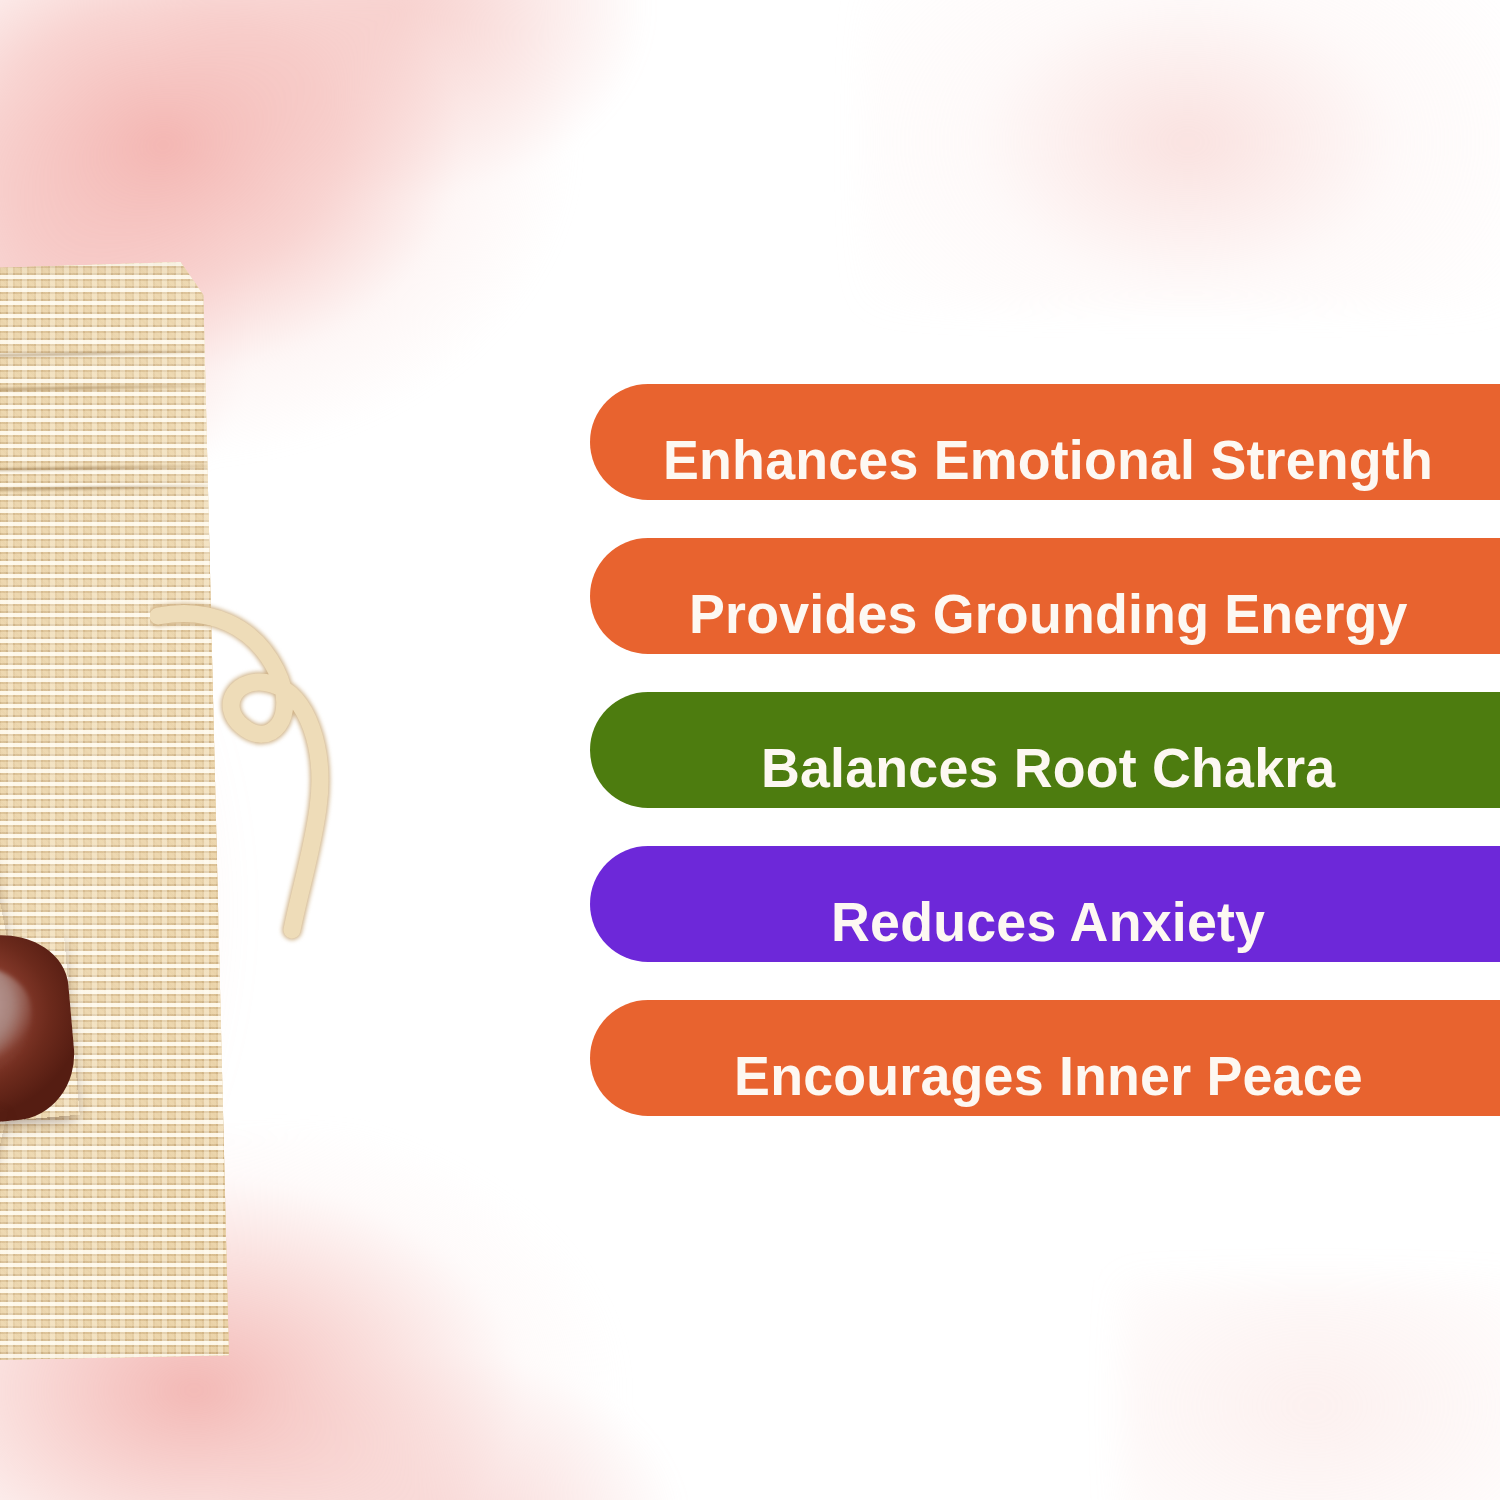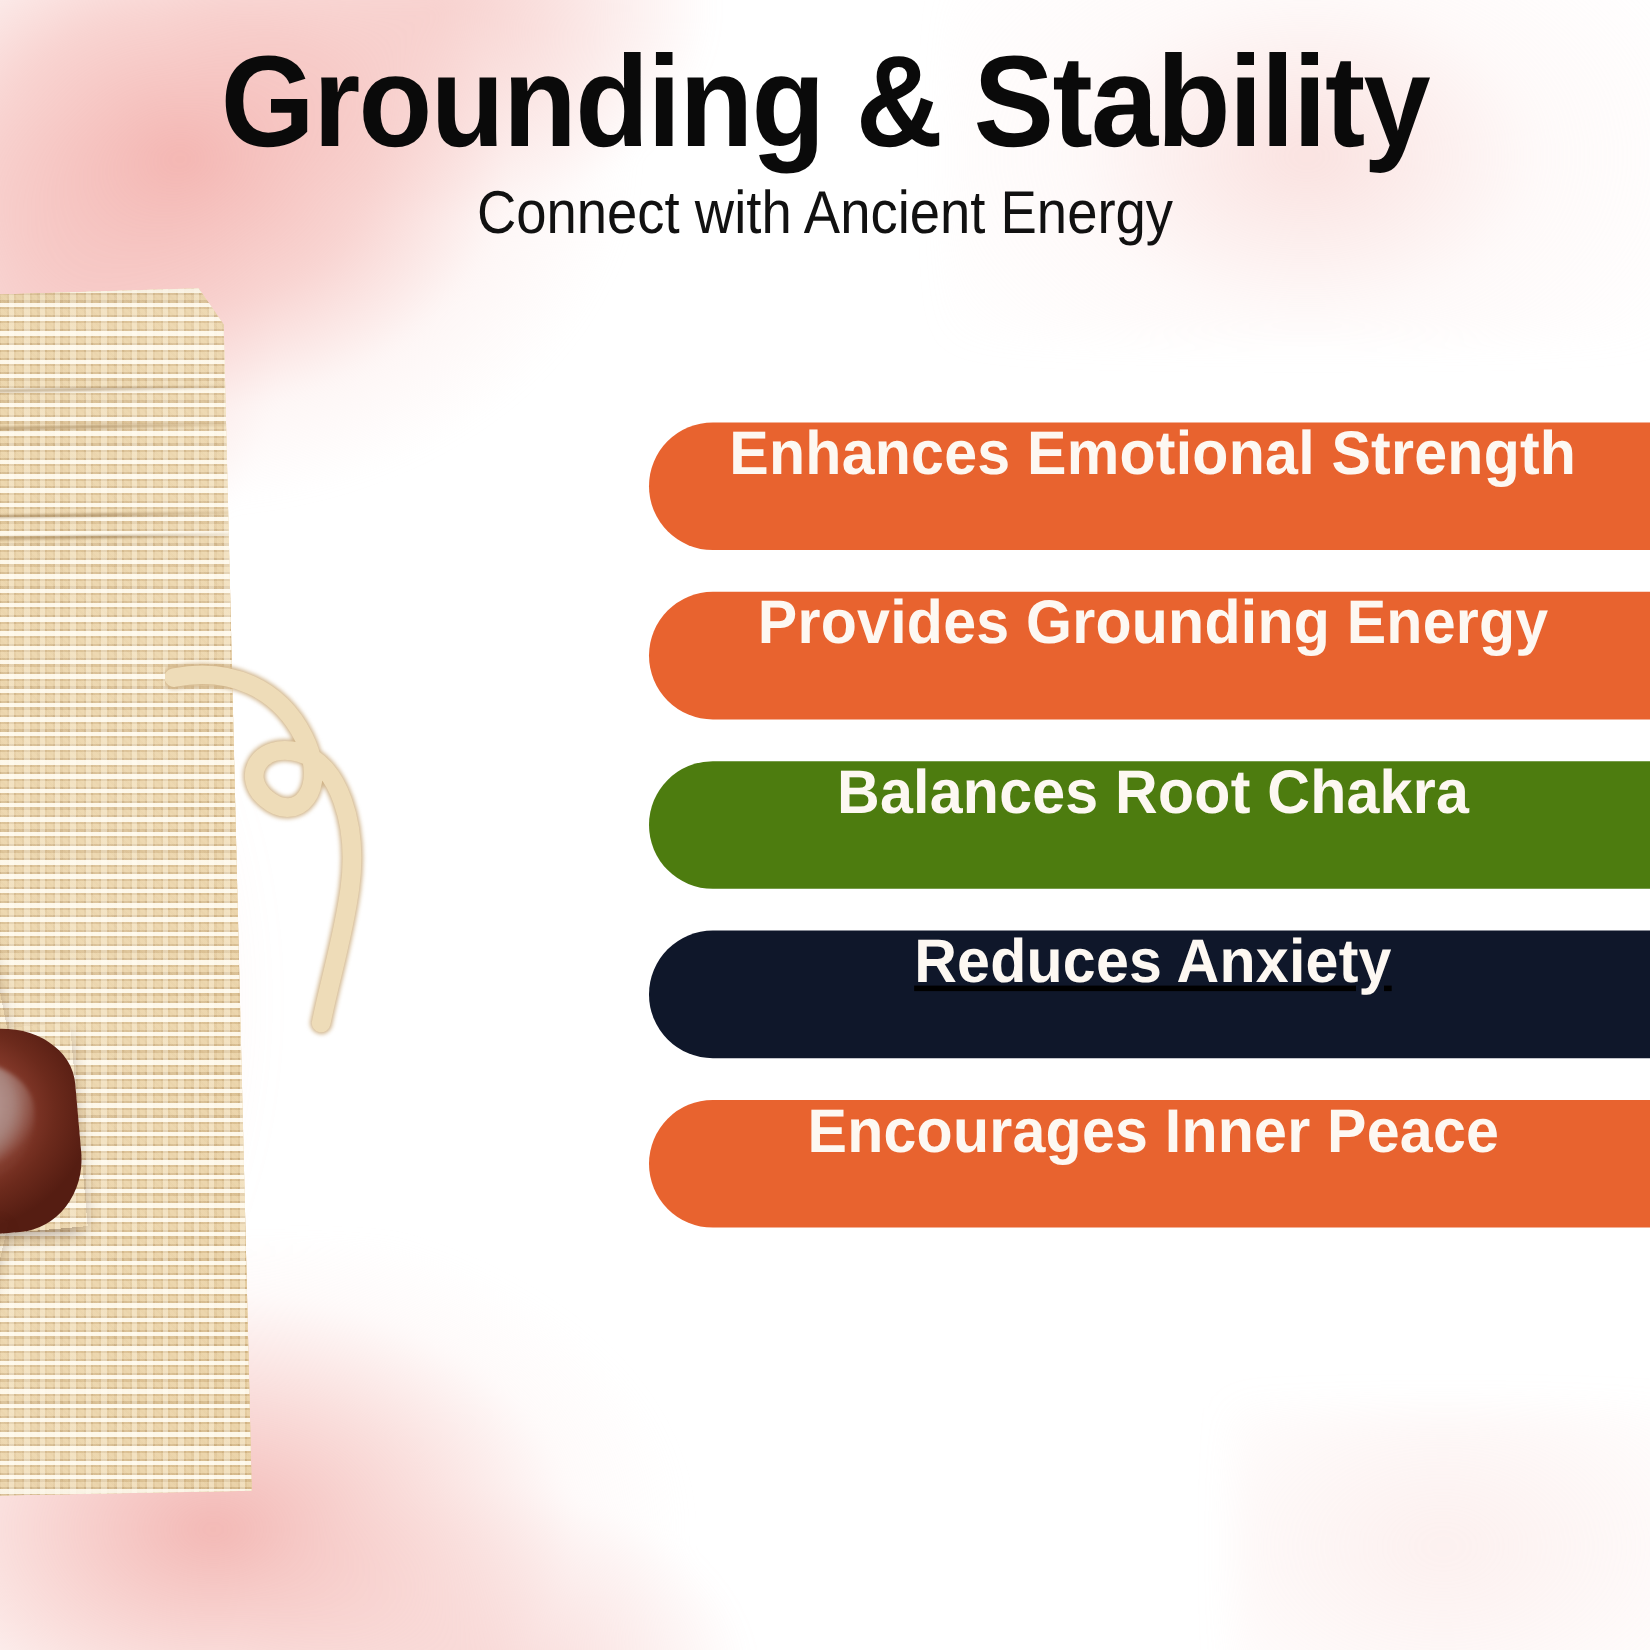--- a/index.html
+++ b/index.html
@@ -191,24 +191,24 @@
     width: 930px;
     z-index: 45;
   }
   .pill {
     position: relative;
     height: 116px;
     width: 910px;
     margin-bottom: 38px;
     border-radius: 58px 0 0 58px;
     display: flex;
-    align-items: flex-start;
+    align-items: flex-end;
     justify-content: center;
     box-sizing: border-box;
-    padding: 0 34px 0 40px;
+    padding: 0 34px 12px 40px;
   }
   .pill:last-child { margin-bottom: 10px; }
   .pill-label {
     font-family: "Liberation Sans Narrow", "Liberation Sans", sans-serif;
     font-weight: bold;
     font-size: 56px;
     line-height: 1;
     color: #fdf8f2;
     letter-spacing: 0.2px;
     transform: scaleX(0.96);
@@ -220,24 +220,20 @@
 <body>
 
 <div id="canvas">
 
   <div class="wash" id="wash-topleft"></div>
   <div class="wash" id="wash-topright"></div>
   <div class="wash" id="wash-midleft"></div>
   <div class="wash" id="wash-bottomleft"></div>
   <div class="wash" id="wash-bottomright"></div>
 
-  <div id="heading">
-    <div id="title">Grounding &amp; Stability</div>
-    <div id="subtitle">Connect with Ancient Energy</div>
-  </div>
 
   <div id="photo">
 
     <div id="bag">
       <div class="seam" id="seam-1"></div>
       <div class="seam" id="seam-2"></div>
       <div class="seam" id="seam-3"></div>
       <div class="seam" id="seam-4"></div>
     </div>
 
@@ -266,21 +262,21 @@
   <div id="benefits">
     <div class="pill" style="background-color: rgb(232, 99, 47);">
       <span class="pill-label" style="color: rgb(253, 248, 242);">Enhances Emotional Strength</span>
     </div>
     <div class="pill" style="background-color: rgb(232, 99, 47); margin-top: 20px;">
       <span class="pill-label" style="color: rgb(253, 248, 242);">Provides Grounding Energy</span>
     </div>
     <div class="pill" style="background-color: #4d7c0f;">
       <span class="pill-label" style="color: rgb(253, 248, 242);">Balances Root Chakra</span>
     </div>
-    <div class="pill" style="background-color: #0f172a; text-decoration: underline;">
+    <div class="pill" style="background-color: #6d28d9;">
       <span class="pill-label" style="color: rgb(253, 248, 242);">Reduces Anxiety</span>
     </div>
     <div class="pill" style="background-color: rgb(232, 99, 47);">
       <span class="pill-label" style="color: rgb(253, 248, 242);">Encourages Inner Peace</span>
     </div>
   </div>
 
 </div>
 
 </body></html>

